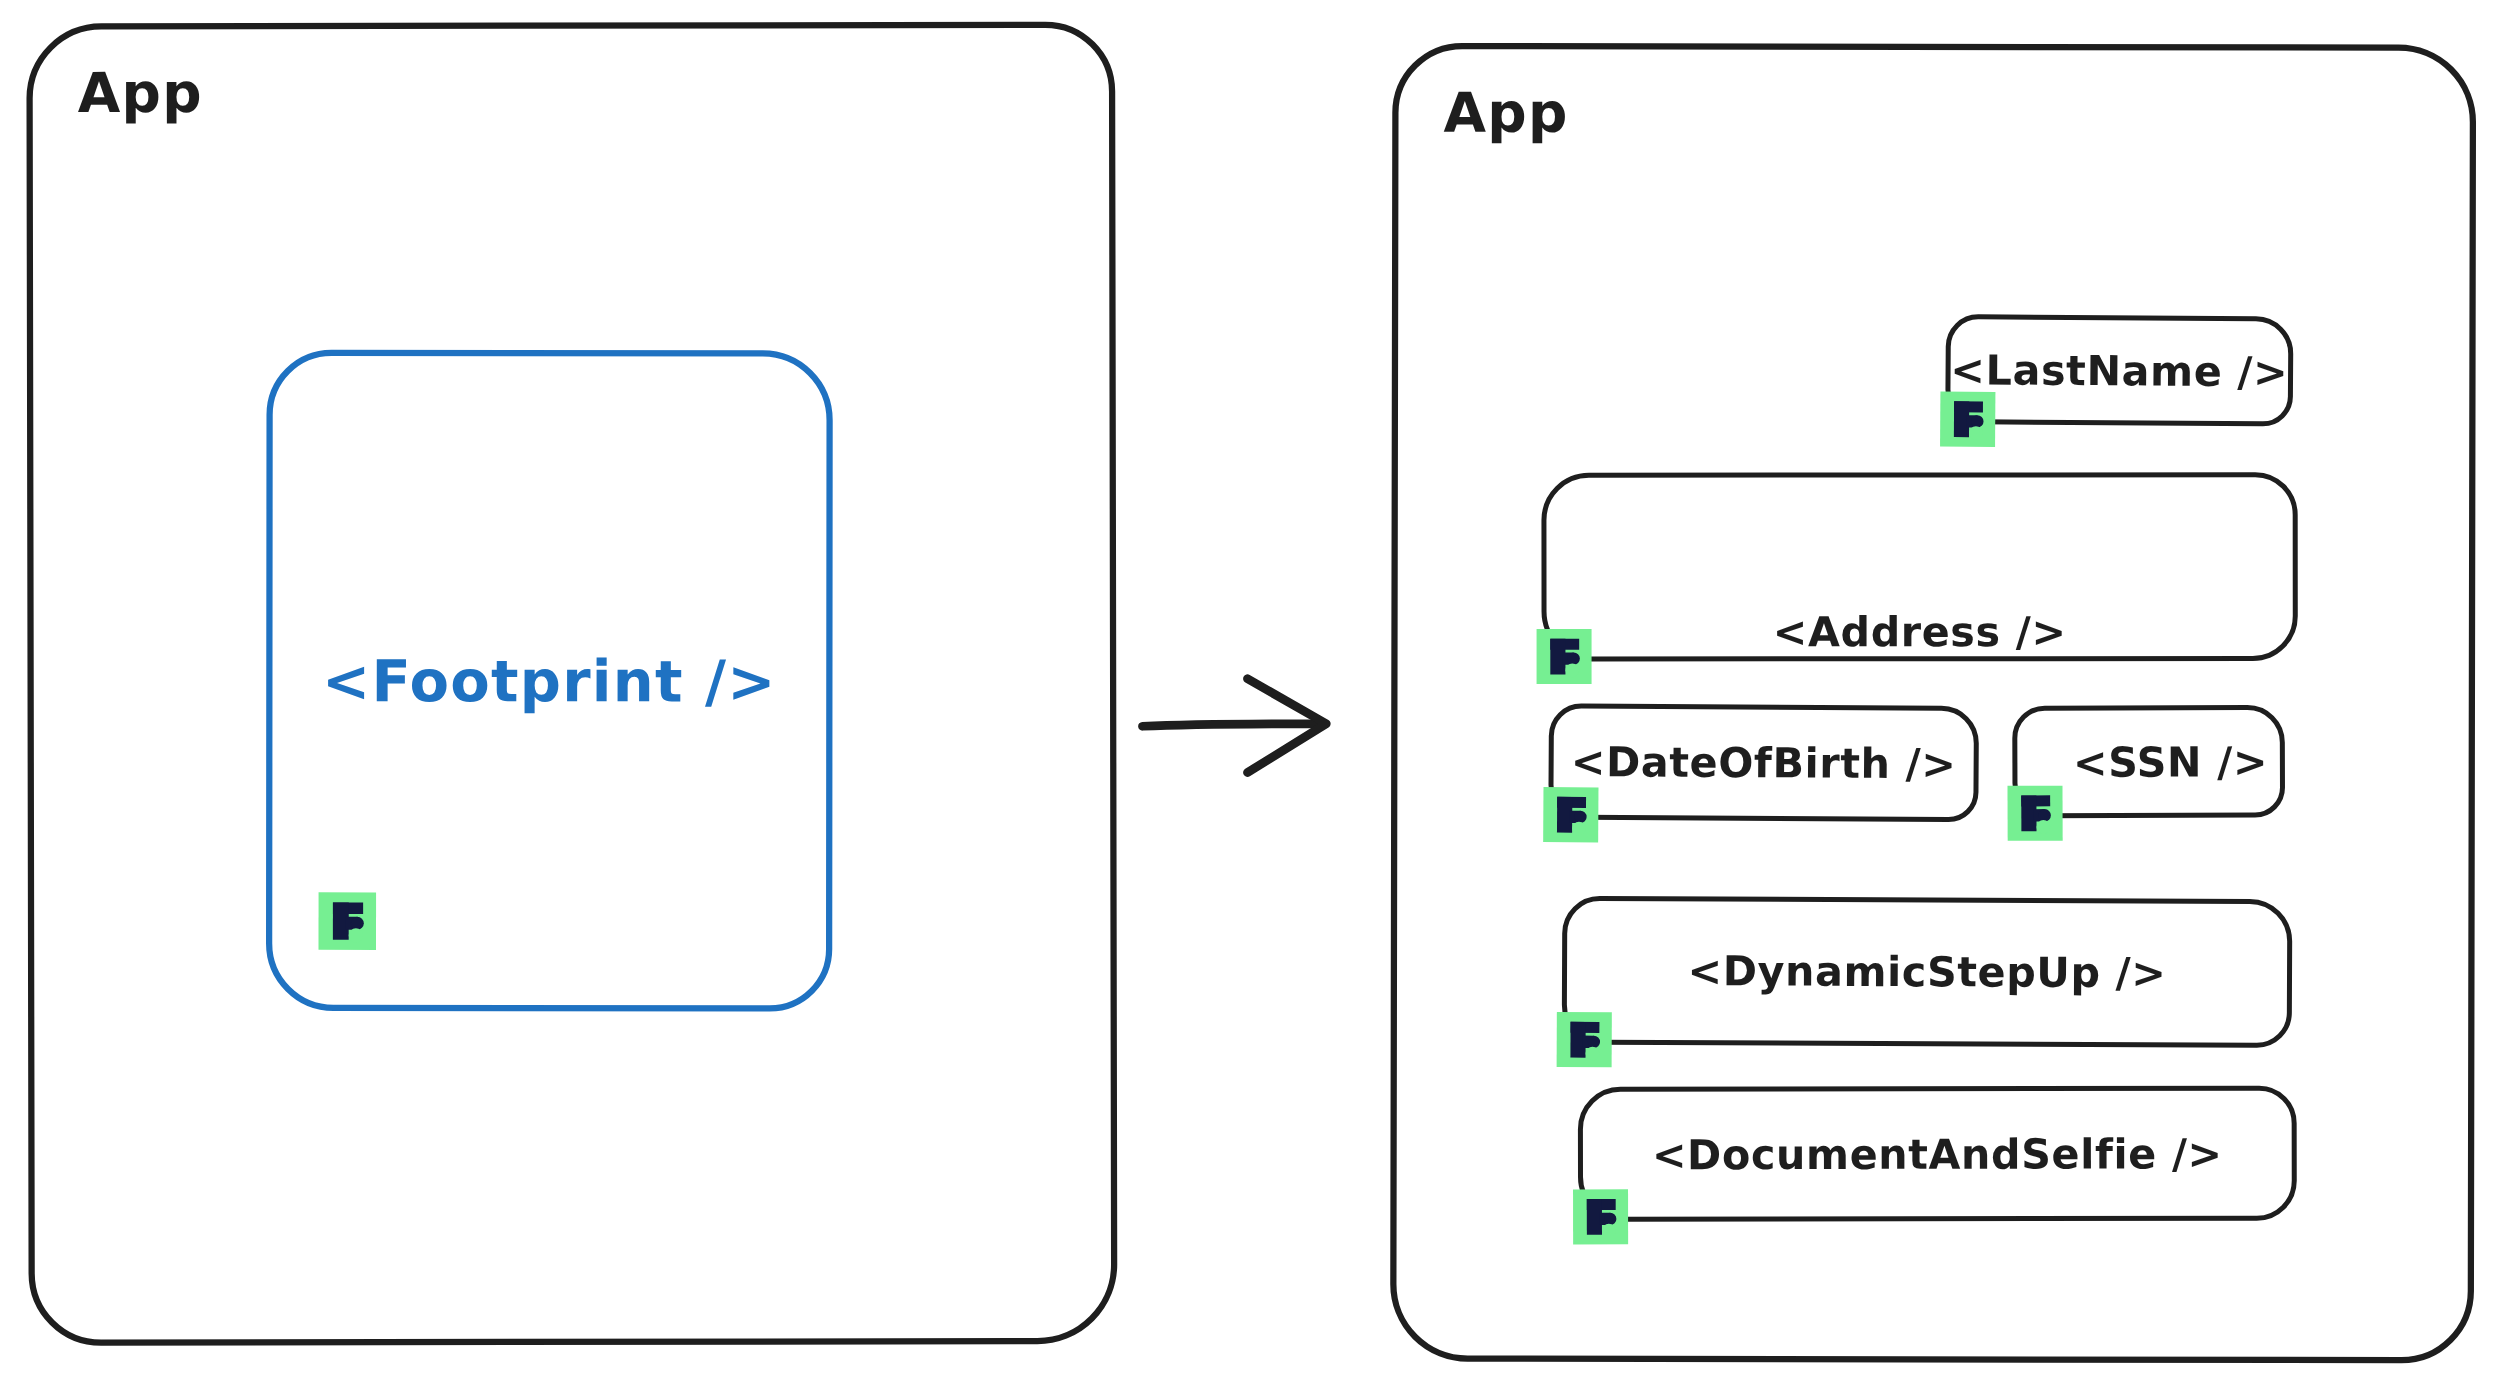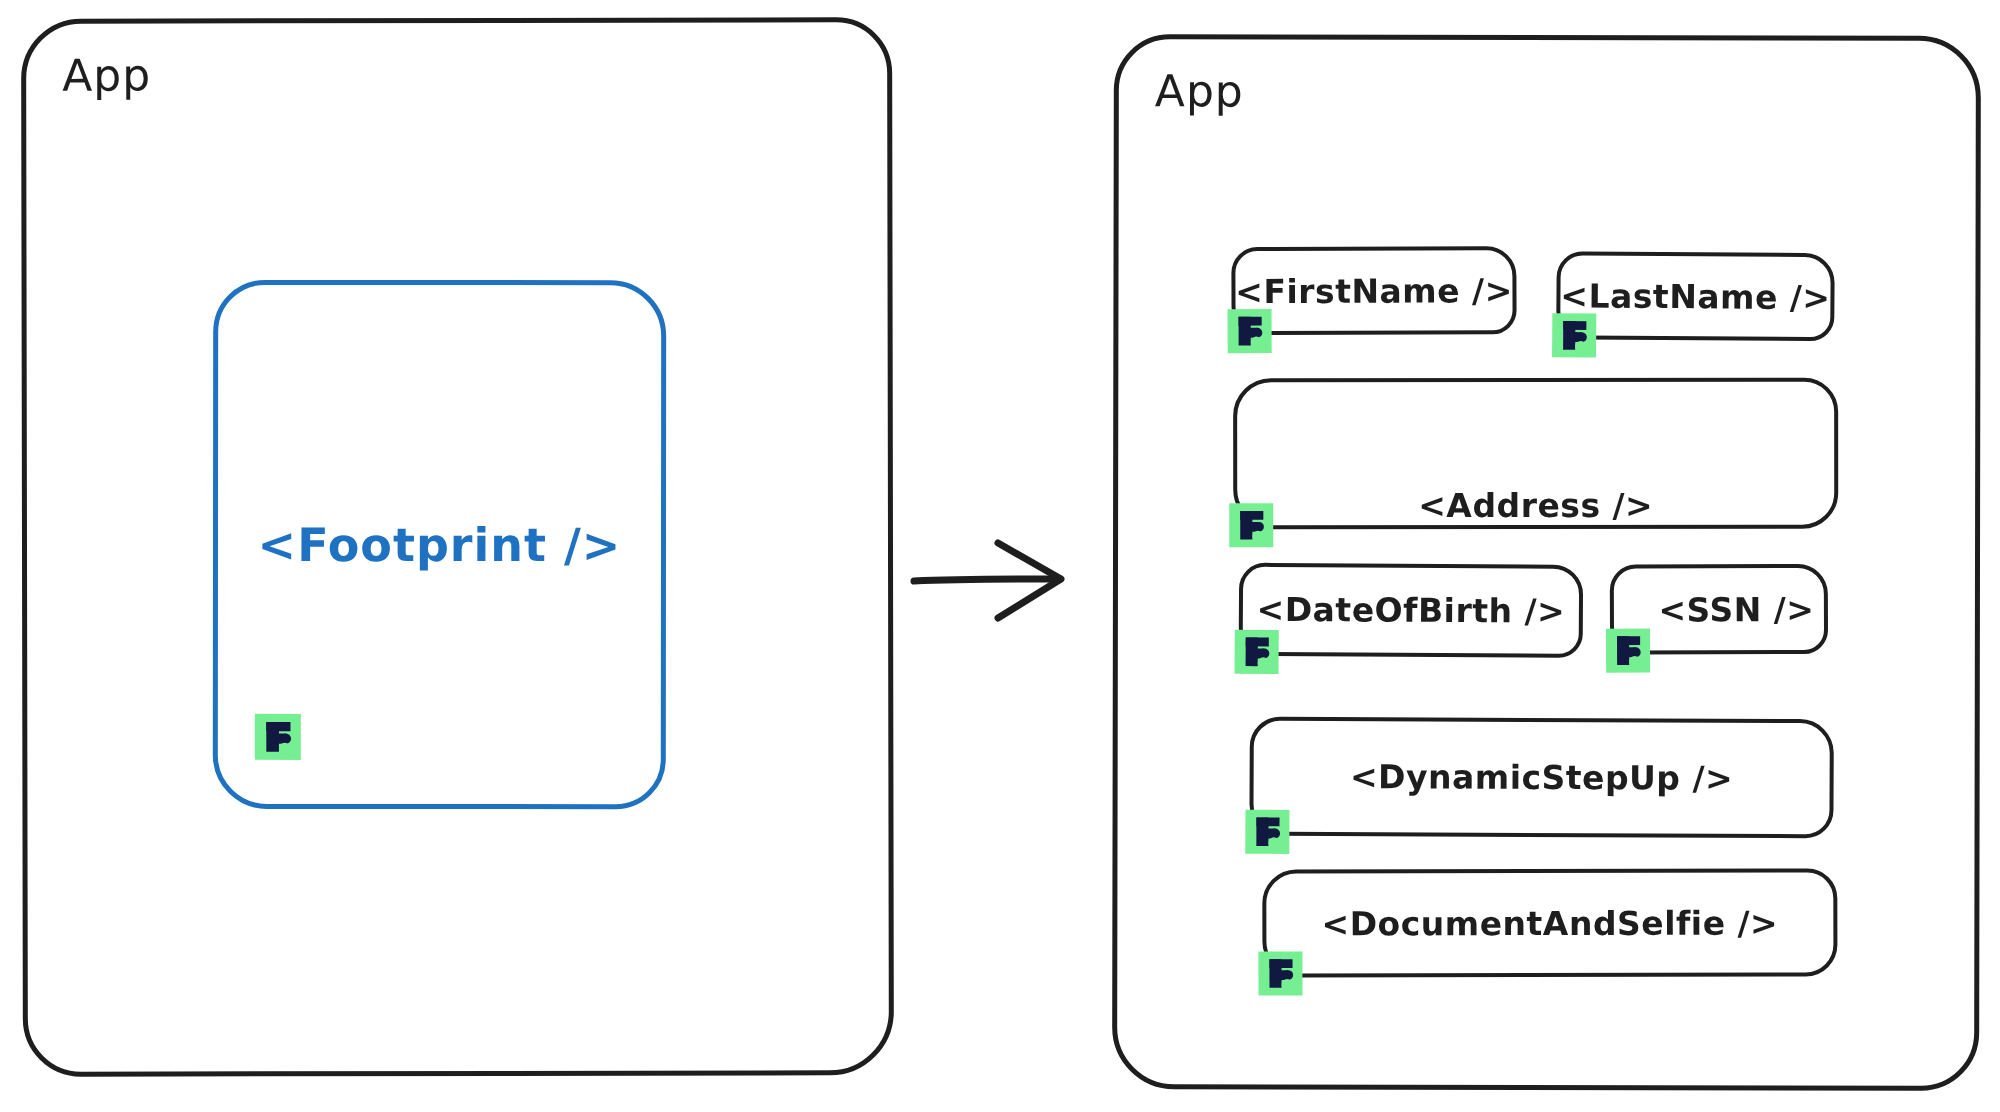--- a/index.html
+++ b/index.html
@@ -3,21 +3,21 @@
 <meta charset="utf-8">
 <style>
   html,body{margin:0;padding:0;background:#fff;}
   body{font-family:"DejaVu Sans","Liberation Sans",sans-serif;}
   .canvas{position:relative;width:2000px;height:1112px;background:var(--background,#ffffff);color:var(--ink,#1e1e1e);overflow:hidden;}
 
   
   .app-box{position:absolute;border:5px solid var(--ink,#1e1e1e);background:#fff;box-sizing:border-box;}
   #left-app{left:22px;top:18px;width:871px;height:1058px;border-radius:60px 56px 64px 58px;transform:rotate(-0.1deg);}
   #right-app{left:1113px;top:35px;width:867px;height:1055px;border-radius:56px 62px 58px 62px;transform:rotate(0.1deg);}
-  .app-label{position:absolute;left:36px;top:26px;font-size:44px;font-weight:normal;letter-spacing:1px;}
+  .app-label{position:absolute;left:36px;top:26px;font-size:44px;font-weight:bold;letter-spacing:1px;}
 
   
   .fp-box{position:absolute;left:186px;top:257px;width:453px;height:529px;box-sizing:border-box;
           border:5px solid var(--accent-blue,#1f72c2);border-radius:52px 56px 50px 54px;
           display:flex;align-items:center;justify-content:center;transform:rotate(0.15deg);}
   .fp-label{color:var(--accent-blue,#1f72c2);font-size:46px;font-weight:bold;letter-spacing:1px;white-space:nowrap;}
   .fp-box .badge{position:absolute;left:37px;bottom:44px;width:46px;height:46px;}
 
   
   .badge{display:inline-block;width:44px;height:44px;background:var(--badge-green,#76ef92);}
@@ -69,34 +69,20 @@
   </div>
 
   <svg class="arrow-svg" width="184" height="110" viewBox="0 0 184 110" aria-hidden="true">
     <path d="M16 53 C60 51 120 51 162 51"></path>
     <path d="M100 15 L163 51 L100 90"></path>
   </svg>
 
   <div class="app-box" id="right-app">
     <span class="app-label">App</span>
 
-    <div class="comp c-firstname">
-      <span class="comp-label">&lt;FirstName /&gt;</span>
-      <span class="badge">
-        <svg viewBox="0 0 40 40" aria-hidden="true">
-          <g class="glyph">
-              <rect x="10" y="7" width="21" height="8"></rect>
-              <rect x="10" y="7" width="11" height="26"></rect>
-              <rect x="19" y="17" width="8" height="9"></rect>
-              <circle cx="27" cy="21.5" r="4.5"></circle>
-            </g>
-          <circle class="notch" cx="26" cy="30" r="5"></circle>
-        </svg>
-      </span>
-    </div>
 
     <div class="comp c-lastname">
       <span class="comp-label">&lt;LastName /&gt;</span>
       <span class="badge">
         <svg viewBox="0 0 40 40" aria-hidden="true">
           <g class="glyph">
               <rect x="10" y="7" width="21" height="8"></rect>
               <rect x="10" y="7" width="11" height="26"></rect>
               <rect x="19" y="17" width="8" height="9"></rect>
               <circle cx="27" cy="21.5" r="4.5"></circle>

